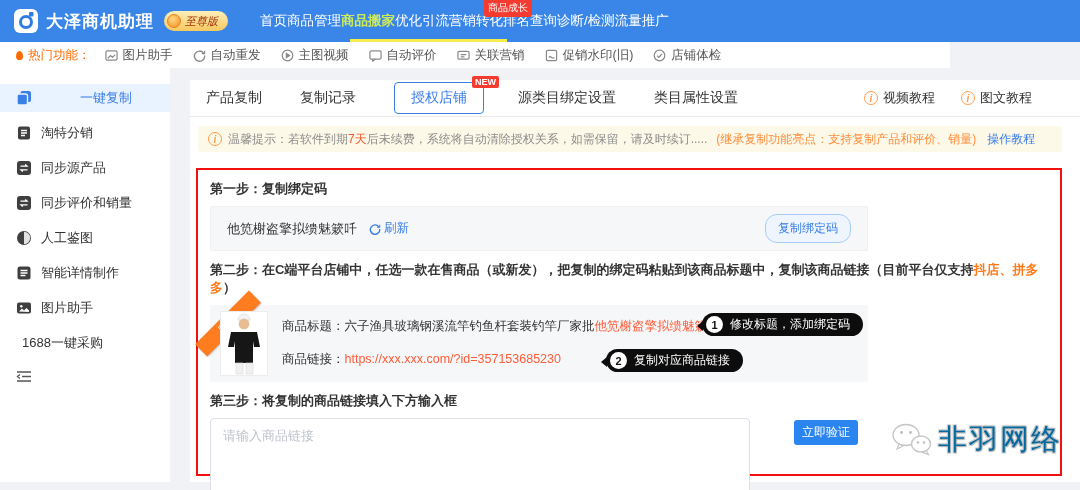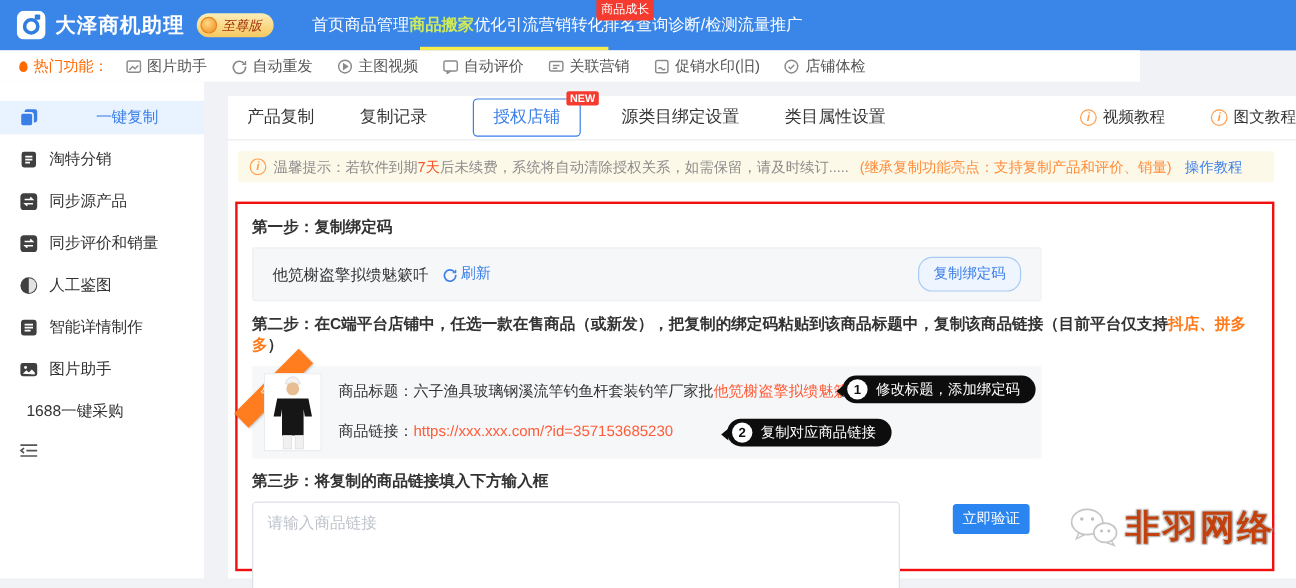--- a/index.html
+++ b/index.html
@@ -12,21 +12,21 @@
   .logo-icon { width:24px; height:24px; flex:0 0 auto; }
   .logo-title { color:#fff; font-size:17px; font-weight:bold; margin-left:8px; letter-spacing:1px; }
   .ver-badge { margin-left:10px; height:20px; padding:0 10px 0 3px; border-radius:10px;
     background:linear-gradient(180deg,#fdeeb8,#f6c85f); display:flex; align-items:center; gap:4px;
     color:#a2330c; font-size:11px; font-weight:normal; font-style:italic; }
   .medal { width:14px; height:14px; border-radius:50%; background:radial-gradient(circle at 40% 35%,#ffd883,#f08c1e);
     border:1px solid #e8821a; }
   .nav-items { display:flex; margin-left:32px; }
   .nav-item { color:#fff; font-size:13.5px; text-decoration:none; cursor:pointer; white-space:nowrap; }
   .nav-item.active { color:#cdea5d; font-weight:bold; }
-  .growth-badge { position:absolute; left:497px; top:0; background:#f53b30; color:#fff;
+  .growth-badge { position:absolute; left:484px; top:0; background:#f53b30; color:#fff;
     font-size:10px; padding:1px 4px 2px; border-radius:0 0 3px 3px; }
   .nav-underline { position:absolute; left:350px; top:39px; width:157px; height:3px; background:#f7ec4e; }
 
   
   .hotbar { position:absolute; left:0; top:42px; width:950px; height:26px; background:#fff;
     display:flex; align-items:center; padding:0 0 0 16px; }
   .hot-title { color:#ff6a00; font-size:12.5px; display:flex; align-items:center; margin-right:14px; }
   .hot-title::before { content:""; width:7px; height:9px; background:#ff6a00; border-radius:50% 50% 50% 50%/60% 60% 40% 40%; margin-right:5px; }
   .hot-item { display:flex; align-items:center; gap:5px; margin-right:20px; color:#555; font-size:12.5px; cursor:pointer; }
   .hot-item svg { color:#8a8a8a; }
@@ -42,21 +42,21 @@
   .side-fold { margin-top:12px; padding-left:16px; color:#555; cursor:pointer; }
 
   
   .panel { position:absolute; left:190px; top:80px; width:890px; height:402px; background:#fff; }
   .tabs-row { height:37px; display:flex; align-items:center; padding-left:16px; border-bottom:1px solid #ebebeb; }
   .tab { margin-right:38px; font-size:14px; color:#333; cursor:pointer; white-space:nowrap; }
   .tab.active { position:relative; border:1px solid #3a7ee8; border-radius:4px; color:#3a7ee8;
     padding:6px 16px; margin-right:34px; background:#fff; }
   .new-badge { position:absolute; top:-7px; right:-16px; background:#f53b30; color:#fff;
     font-size:9px; font-weight:bold; padding:1px 3px; border-radius:2px; }
-  .help-links { margin-left:auto; display:flex; gap:38px; }
+  .help-links { margin-left:auto; display:flex; gap:26px; padding-right:48px; }
   .help-link { display:flex; align-items:center; gap:5px; font-size:13px; color:#333; cursor:pointer; }
   .i-circle { width:14px; height:14px; border-radius:50%; border:1px solid #ff9d4d; color:#ff9d4d;
     font-size:10px; font-style:italic; font-weight:bold; display:flex; align-items:center; justify-content:center; }
   .i-circle::before { content:"i"; }
 
   
   .notice { margin:9px 18px 0 8px; height:26px; background:#fdf9e8; border-radius:3px;
     display:flex; align-items:center; padding:0 10px; font-size:12px; gap:6px; white-space:nowrap; overflow:hidden; }
   .notice .txt { color:#8c8c8c; }
   .notice .hl { color:#f5572a; }
@@ -97,21 +97,21 @@
   
   .step3-row { display:flex; margin:8px 0 0 12px; gap:44px; align-items:flex-start; }
   .link-input { width:540px; height:76px; border:1px solid #dcdfe6; border-radius:4px; resize:none;
     padding:8px 12px; font-size:13px; color:#333; font-family:inherit; outline:none; }
   .link-input::placeholder { color:#bfc4cc; }
   .verify-btn { margin-top:2px; width:64px; height:25px; background:#2b85f0; color:#fff; border:none;
     border-radius:3px; font-size:12px; cursor:pointer; }
 
   
   .watermark { position:absolute; right:18px; top:420px; display:flex; align-items:center; gap:6px; z-index:10; }
-  .wm-text { font-size:29px; font-weight:bold; color:#c2410c; letter-spacing:2px;
+  .wm-text { font-size:29px; font-weight:normal; color:#0369a1; letter-spacing:2px;
     text-shadow:1px 1px 1px #b0b0b0,-1px -1px 1px #c9c9c9,1px -1px 1px #c0c0c0,-1px 1px 1px #c0c0c0; }
 </style>
 </head>
 <body>
 
 <div class="topnav">
   <svg class="logo-icon" viewBox="0 0 24 24">
     <rect width="24" height="24" rx="6" fill="#fff"></rect>
     <circle cx="12" cy="13" r="5.5" fill="none" stroke="#2f7de0" stroke-width="3"></circle>
     <rect x="15" y="3" width="4.5" height="4.5" rx="1" fill="#2f7de0"></rect>

